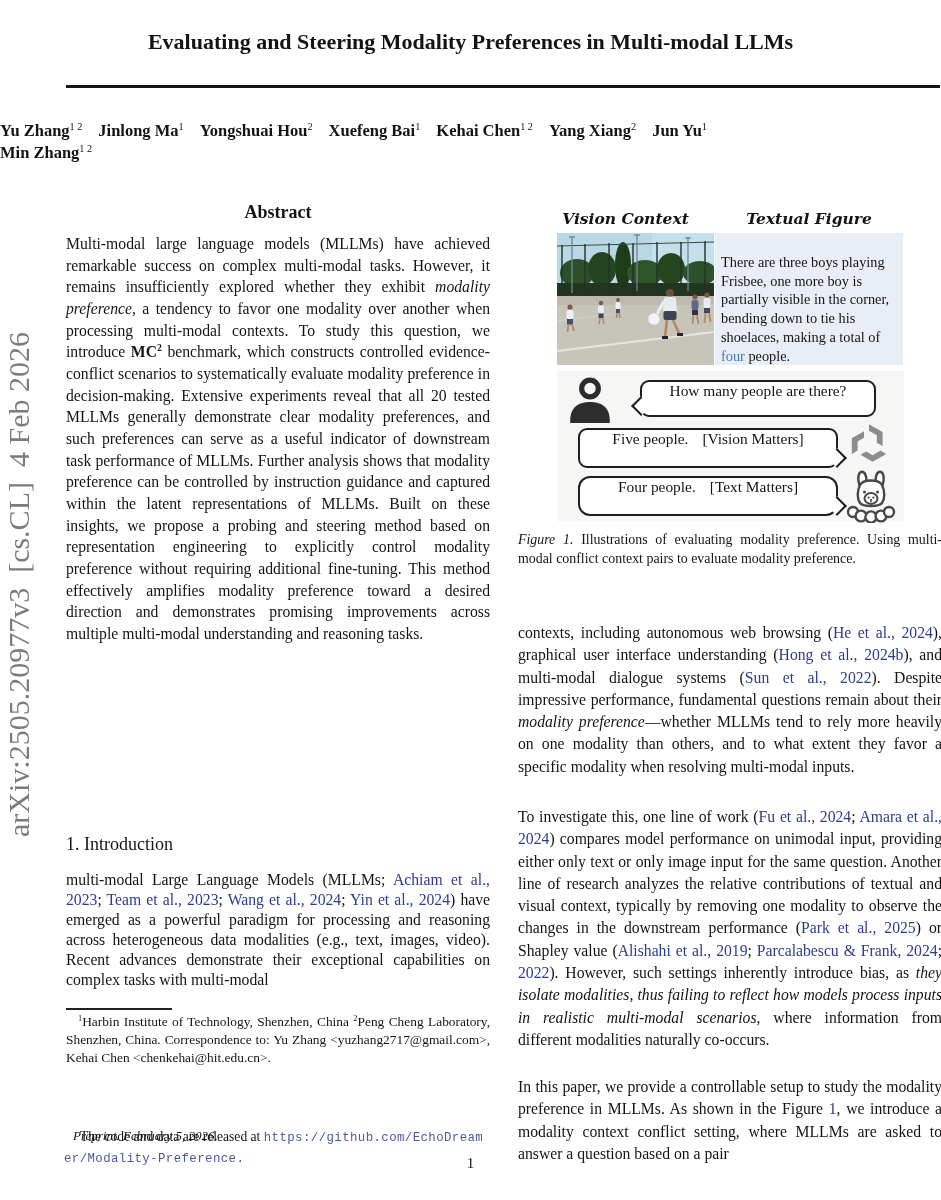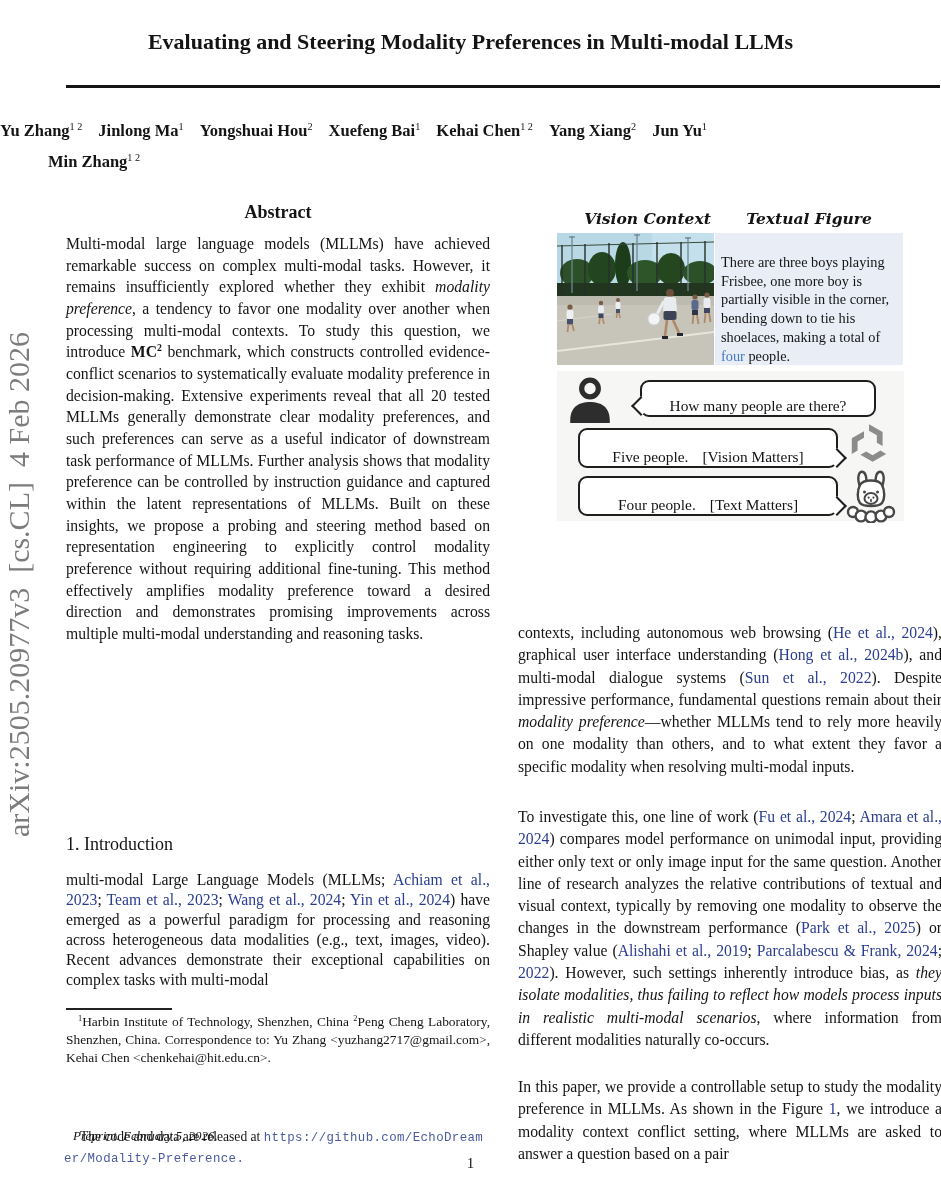--- a/index.html
+++ b/index.html
@@ -10,21 +10,21 @@
   .arxiv-stamp{position:absolute;left:2px;top:235px;height:700px;width:42px;
     writing-mode:vertical-rl;transform:rotate(180deg);font-size:30px;color:#7c7c7c;
     white-space:pre;text-align:center;}
 
   
   .title{position:absolute;left:0;right:0;top:29px;margin:0;text-align:center;
     font-size:22px;font-weight:bold;}
   .title-rule{position:absolute;left:66px;width:874px;top:85px;height:3px;background:#151515;}
   .authors{position:absolute;left:0;right:0;text-align:left;font-size:16.5px;}
   .authors-l1{top:121px;}
-  .authors-l2{top:152px;padding-left:48px;}
+  .authors-l2{top:143px;}
 
   
   .rt-i{font-style:italic;}
   .rt-b{font-weight:bold;}
   .rt-sup{vertical-align:super;font-size:62%;line-height:0;}
   .rt-link{color:#2a3d8f;}
   .rt-link2{color:#4b5a9e;}
   .rt-blue{color:#4379bd;}
   .rt-mono{font-family:"Liberation Mono","DejaVu Sans Mono",monospace;font-size:12.4px;
     letter-spacing:.4px;word-break:break-all;}
@@ -41,39 +41,39 @@
   .fn-rule{position:absolute;left:66px;top:1008px;width:106px;height:1.6px;background:#222;}
   .fn-body{position:absolute;left:66px;width:424px;top:1013px;margin:0;
     text-align:justify;font-size:13.4px;line-height:17.8px;text-indent:12px;}
   .preprint{position:absolute;left:66px;top:1121px;margin:7px;font-style:italic;font-size:13px;}
   .code-note{position:absolute;left:56px;width:426px;top:1119px;margin:8px;
     font-size:13.6px;line-height:20px;text-indent:16px;}
 
   
   .fig-label{position:absolute;top:209px;font-weight:bold;font-style:italic;font-size:16.5px;
     text-align:center;font-family:"DejaVu Serif","Liberation Serif",serif;font-size:15.5px;}
-  .fig-label.vision{left:569px;width:157px;}
+  .fig-label.vision{left:547px;width:157px;}
   .fig-label.textual{left:714px;width:190px;}
   .fig-photo{position:absolute;left:557px;top:233px;width:157px;height:132px;display:block;}
   .fig-textpanel{position:absolute;left:715px;top:233px;width:188px;height:132px;
     background:#e9edf6;box-sizing:border-box;padding:20px 5px 0 6px;
     font-size:14.3px;line-height:18.7px;}
   .chat-bg{position:absolute;left:557px;top:371px;width:347px;height:150px;background:#f6f6f4;}
   .user-icon{position:absolute;left:8px;top:5px;width:50px;height:50px;}
   .bubble{position:absolute;background:#fff;border:2px solid #1e1e1e;border-radius:9px;
-    display:flex;align-items:flex-end;justify-content:center;font-size:15.4px;}
+    display:flex;align-items:flex-start;justify-content:center;font-size:15.4px;}
   .bubble .tail{position:absolute;width:12px;height:12px;background:#fff;}
   .bubble-q{left:83px;top:9px;width:232px;height:33px;}
   .bubble-q .tail{left:-8px;bottom:2px;border-left:2px solid #1e1e1e;
     border-bottom:2px solid #1e1e1e;transform:rotate(45deg);}
   .bubble-a{left:21px;width:256px;height:36px;}
   .bubble-a .tail{right:-8px;bottom:1px;border-top:2px solid #1e1e1e;
     border-right:2px solid #1e1e1e;transform:rotate(45deg);}
   .bubble-a1{top:57px;}
-  .bubble-a2{top:105px;}
+  .bubble-a2{top:105px;border-radius:12px;}
   .bubble .tag{margin-left:14px;}
   .model-icon{position:absolute;}
   .model-icon.gpt{left:289px;top:50px;width:46px;height:46px;}
   .model-icon.llama{left:287px;top:96px;width:54px;height:56px;}
   .fig-caption{position:absolute;left:518px;top:530px;width:424px;margin:0;
     font-size:13.9px;line-height:19.4px;text-align:justify;}
 
   
   .rc-p{position:absolute;left:518px;width:424px;margin:0;text-align:justify;
     font-size:15.7px;line-height:22.3px;}
@@ -236,20 +236,21 @@
       </g>
       <ellipse cx="26" cy="31.5" rx="6.5" ry="5.4" fill="#ffffff" stroke="#474747" stroke-width="2"></ellipse>
       <circle cx="19.5" cy="25" r="1.5" fill="#474747"></circle>
       <circle cx="32.5" cy="25" r="1.5" fill="#474747"></circle>
       <circle cx="23.6" cy="30.6" r="1.1" fill="#474747"></circle>
       <circle cx="28.4" cy="30.6" r="1.1" fill="#474747"></circle>
       <line x1="26" y1="32.5" x2="26" y2="34.6" stroke="#474747" stroke-width="1.6" stroke-linecap="round"></line>
     </svg>
   </div>
 
+  <p class="fig-caption"><span class="rt-i">Figure 1.</span><span> Illustrations of evaluating modality preference. Using multi-modal conflict context pairs to evaluate modality preference.</span></p>
 
   <p class="rc-p rc-p1"><span>contexts, including autonomous web browsing (</span><span class="rt-link">He et al., 2024</span><span>), graphical user interface understanding (</span><span class="rt-link">Hong et al., 2024b</span><span>), and multi-modal dialogue systems (</span><span class="rt-link">Sun et al., 2022</span><span>). Despite impressive performance, fundamental questions remain about their </span><span class="rt-i">modality preference</span><span>—whether MLLMs tend to rely more heavily on one modality than others, and to what extent they favor a specific modality when resolving multi-modal inputs.</span></p>
   <p class="rc-p rc-p2"><span>To investigate this, one line of work (</span><span class="rt-link">Fu et al., 2024</span><span>; </span><span class="rt-link">Amara et al., 2024</span><span>) compares model performance on unimodal input, providing either only text or only image input for the same question.  Another line of research analyzes the relative contributions of textual and visual context, typically by removing one modality to observe the changes in the downstream performance (</span><span class="rt-link">Park et al., 2025</span><span>) or Shapley value (</span><span class="rt-link">Alishahi et al., 2019</span><span>; </span><span class="rt-link">Parcalabescu &amp; Frank, 2024</span><span>; </span><span class="rt-link">2022</span><span>). However, such settings inherently introduce bias, as </span><span class="rt-i">they isolate modalities, thus failing to reflect how models process inputs in realistic multi-modal scenarios</span><span>, where information from different modalities naturally co-occurs.</span></p>
   <p class="rc-p rc-p3"><span>In this paper, we provide a controllable setup to study the modality preference in MLLMs. As shown in the Figure </span><span class="rt-link">1</span><span>, we introduce a modality context conflict setting, where MLLMs are asked to answer a question based on a pair</span></p>
 
   <div class="page-num">1</div>
 
 </div>
 
 </body></html>

